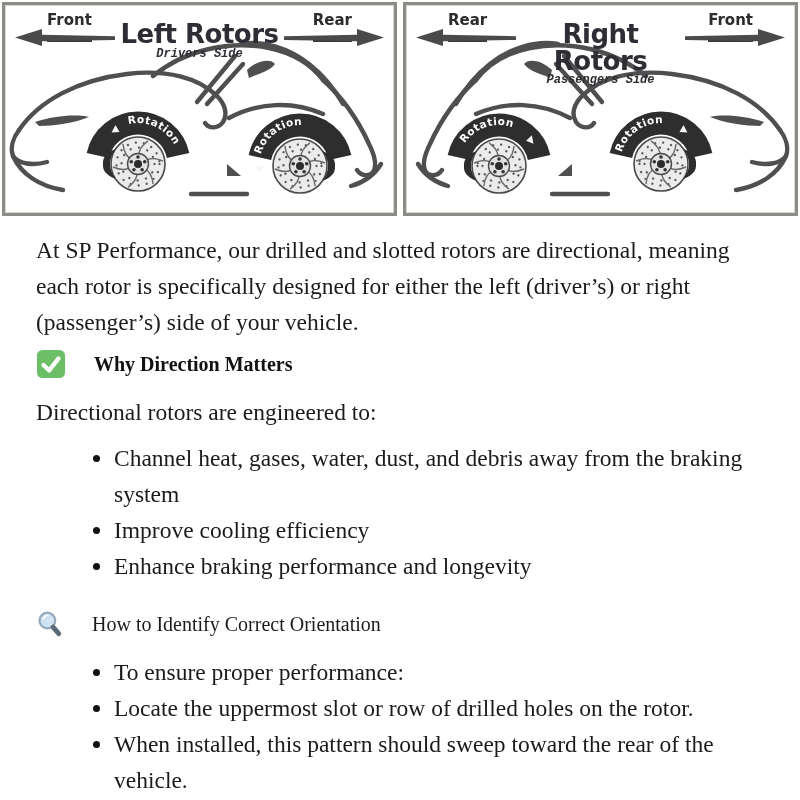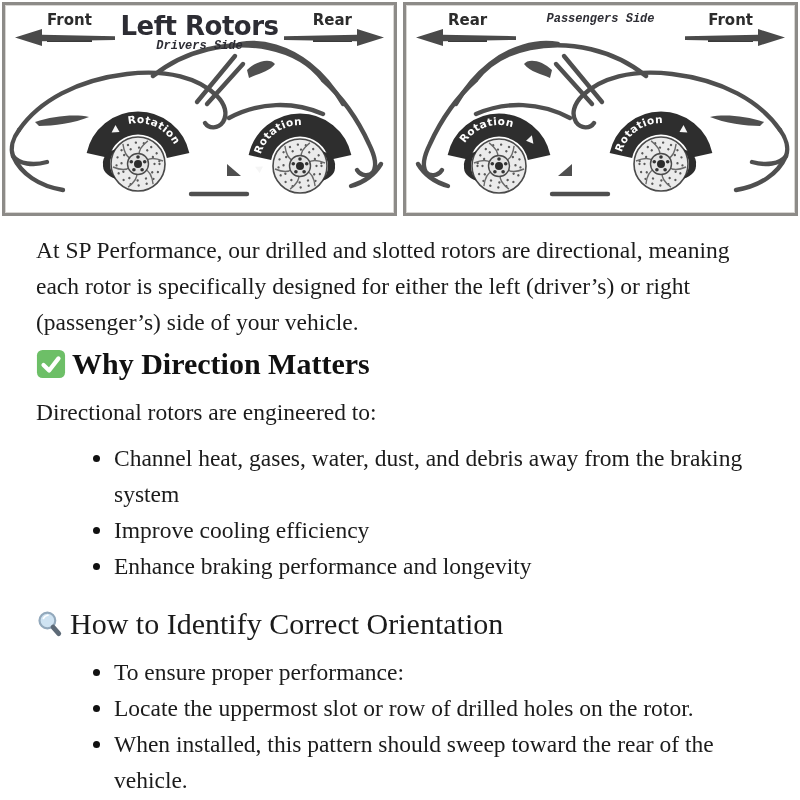--- a/index.html
+++ b/index.html
@@ -3,37 +3,37 @@
 <meta charset="utf-8">
 <style>
   html,body{margin:0;padding:0;background:#ffffff;}
   .page{width:800px;height:800px;background:#fff;overflow:hidden;position:relative;}
 
   
   .figure{display:flex;gap:6px;margin:2px 2px 0 2px;}
   .panel{position:relative;flex:1;height:214px;border:3px solid #8d8b88;box-shadow:inset 0 0 0 1px #d8d6d3;background:#fff;box-sizing:border-box;}
   .car-svg{position:absolute;left:0;top:0;width:100%;height:100%;}
   .panel-header{position:absolute;top:6px;left:0;right:0;display:flex;justify-content:space-between;padding:0 8px;z-index:2;pointer-events:none;}
-  .panel-title{text-align:center;font-family:"DejaVu Sans",sans-serif;color:#2d2d34;margin-top:2px;}
+  .panel-title{text-align:center;font-family:"DejaVu Sans",sans-serif;color:#2d2d34;margin-top:10px;}
   .panel-title .main{font-size:26px;font-weight:bold;line-height:1.02;letter-spacing:-0.5px;}
   .panel-title .sub{font-size:12px;font-weight:bold;font-style:italic;line-height:1.15;font-family:Liberation Mono, monospace;}
   .dir{position:relative;width:104px;height:44px;flex:none;}
   .dir .lbl{position:absolute;top:1px;font-family:"DejaVu Sans",sans-serif;font-weight:bold;font-size:15px;color:#2c2c2c;border-bottom:3px solid #3a3a3a;padding-bottom:10px;line-height:1.15;}
   .dir.pos-left .lbl{left:34px;}
   .dir.pos-right .lbl{right:34px;}
   .dir .arrow{position:absolute;top:18px;width:100px;height:17px;background:#4a4a4a;
     clip-path:polygon(0 50%, 27% 0, 27% 34%, 100% 42%, 100% 64%, 27% 72%, 27% 100%);}
   .dir.pos-left .arrow{left:2px;}
   .dir.pos-right .arrow{right:2px;transform:scaleX(-1);}
 
   
   .article{font-family:"Liberation Serif","DejaVu Serif",serif;color:#1b1b1b;font-size:23.5px;padding-left:36px;}
   .article p{width:742px;line-height:36px;margin:12px 0 0 0;}
   .article p.lead{margin-top:16px;}
-  .sec-heading{display:flex;align-items:center;gap:6px;font-size:30px;line-height:36px;margin:6px 0 0 0;font-weight:bold;color:#111;}
+  .sec-heading{display:flex;align-items:center;gap:28px;font-size:20px;line-height:36px;margin:6px 0 0 0;font-weight:bold;color:#111;}
   .sec-heading.plain{font-weight:normal;margin-top:22px;color:#1b1b1b;}
   .sec-heading .emoji{flex:none;display:inline-flex;}
   .article ul{margin:10px 0 0 0;padding-left:78px;list-style:disc outside;}
   .article ul.second{margin-top:12px;}
   .article li{max-width:672px;line-height:36px;color:#1b1b1b;}
   .article li::marker{color:#111;}
 </style>
 </head>
 <body>
 
@@ -155,20 +155,21 @@
           <polygon points="34.4,-22.3 32.9,-30.7 27.1,-25.2" fill="#f5f5f5"></polygon>
         </g>
       </svg>
 
       <div class="panel-header">
         <div class="dir pos-left">
           <span class="lbl">Rear</span>
           <span class="arrow"></span>
         </div>
         <div class="panel-title">
+          <div class="main">Right Rotors</div>
           <div class="sub">Passengers Side</div>
         </div>
         <div class="dir pos-right">
           <span class="lbl">Front</span>
           <span class="arrow"></span>
         </div>
       </div>
     </div>
   </div>
 

